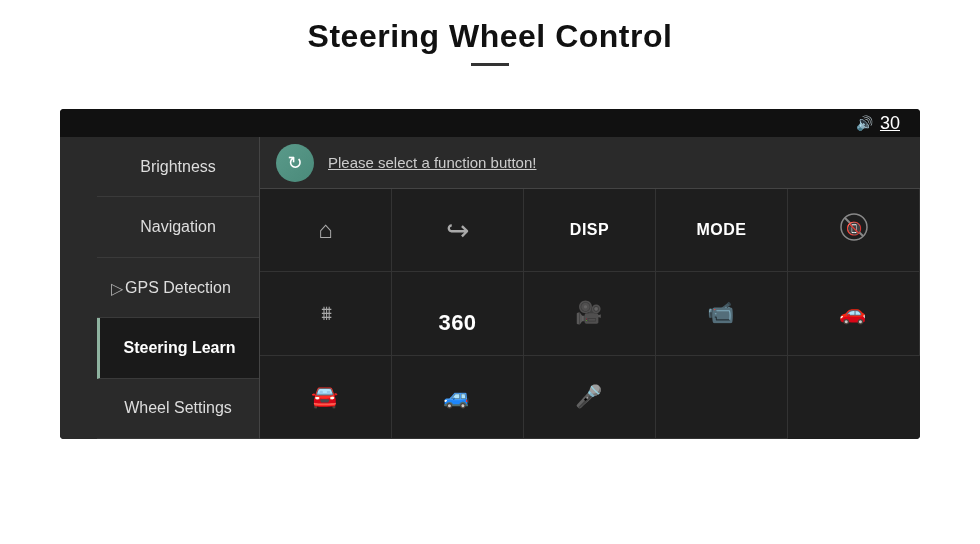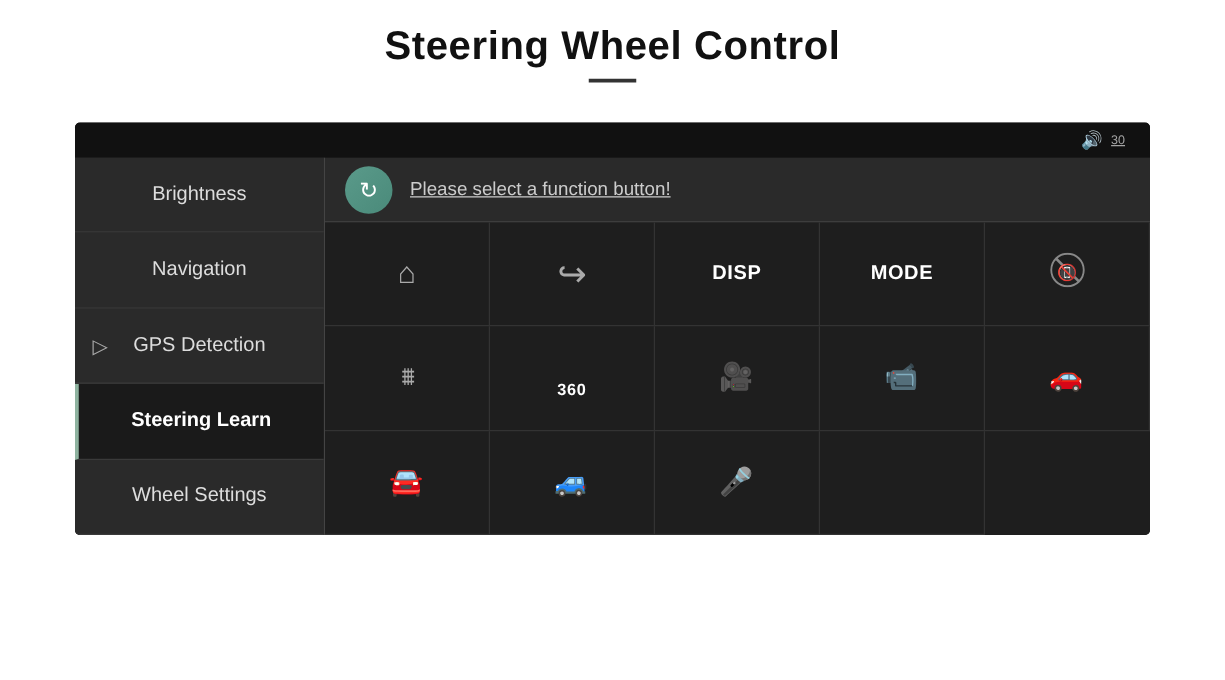--- a/index.html
+++ b/index.html
@@ -15,21 +15,21 @@
       width: 980px;
       height: 544px;
       display: flex;
       flex-direction: column;
       align-items: center;
       padding-top: 18px;
     }
 
     .title-section {
       text-align: center;
-      margin-bottom: 8px;
+      margin-bottom: 19px;
     }
 
     .main-title {
       font-size: 32px;
       font-weight: 900;
       color: #111;
       letter-spacing: 0.5px;
     }
 
     .title-divider {
@@ -70,22 +70,22 @@
       padding-right: 20px;
       gap: 6px;
     }
 
     .volume-icon {
       color: #ccc;
       font-size: 14px;
     }
 
     .volume-value {
-      color: #a3a3a3;
-      font-size: 10px;
+      color: #ffffff;
+      font-size: 18px;
       text-decoration: underline;
     }
 
     
     .main-content {
       display: flex;
       flex: 1;
       overflow: hidden;
     }
 
@@ -102,20 +102,21 @@
       height: 62px;
       display: flex;
       align-items: center;
       justify-content: center;
       color: #ddd;
       font-size: 16px;
       font-weight: 400;
       cursor: pointer;
       border-bottom: 1px solid #3a3a3a;
       background: #2a2a2a;
+      margin-left: 37px;
     }
 
     .sidebar-item.active {
       background: #1a1a1a;
       border-left: 3px solid #8fb3a0;
       color: #fff;
       font-weight: 600;
       text-align: right;
     }
 
@@ -268,21 +269,21 @@
             </span>
           </div>
 
           <div class="grid-cell">
             <span class="cell-icon" style="font-size:20px; letter-spacing:-2px;">
               
               ⩩
             </span>
           </div>
           <div class="grid-cell">
-            <span class="cell-text" style="font-weight:900; font-size:13px;margin-top:19px;">360</span>
+            <span class="cell-text" style="font-weight:900; font-size:22px;margin-top:19px;">360</span>
           </div>
           <div class="grid-cell">
             <span class="cell-icon" style="font-size:22px;">🎥</span>
           </div>
           <div class="grid-cell">
             <span class="cell-icon" style="font-size:22px;">📹</span>
           </div>
 
           <div class="grid-cell">
             <span class="cell-icon" style="font-size:22px;">🚗</span>

